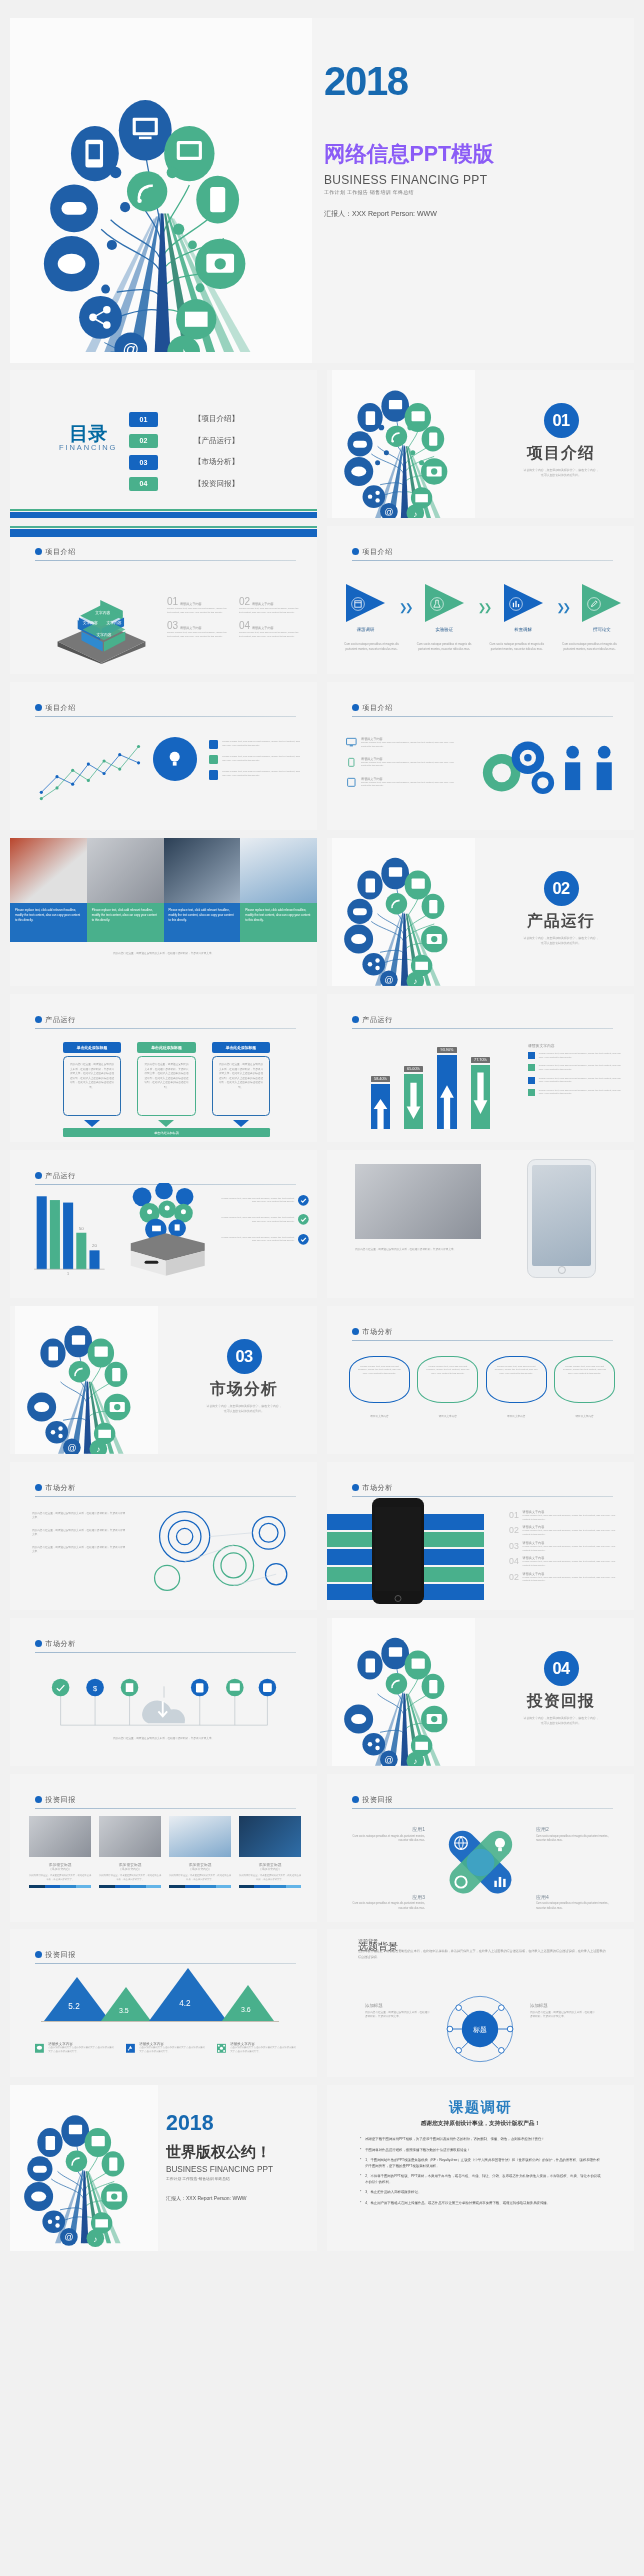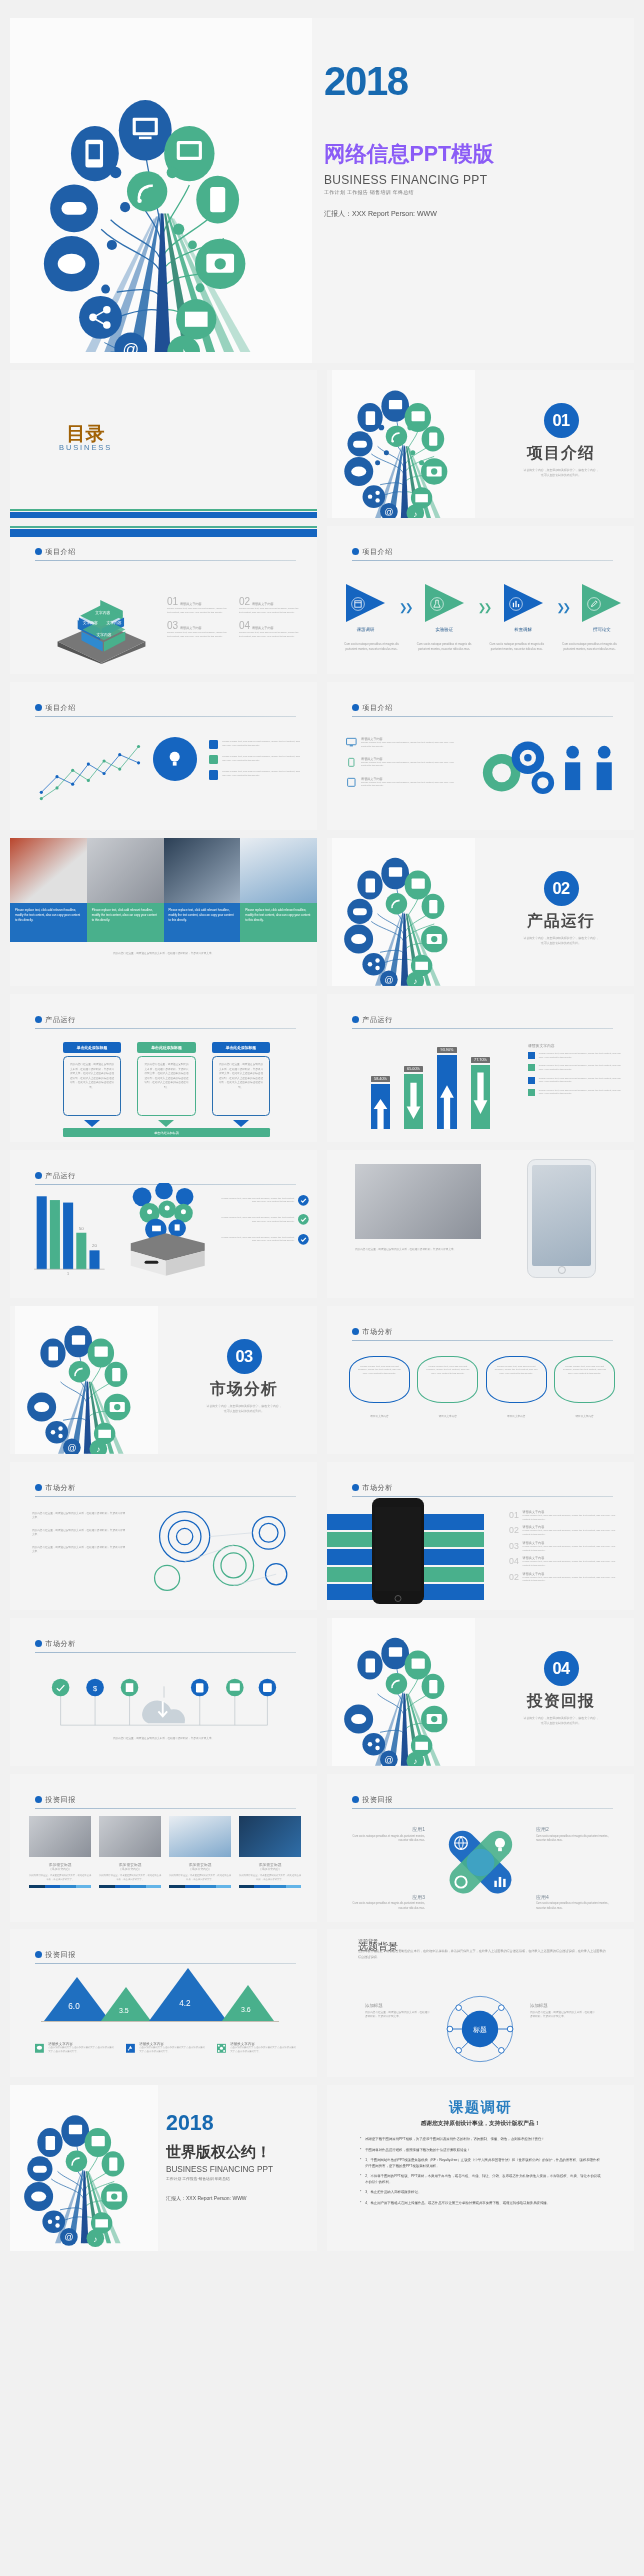--- a/index.html
+++ b/index.html
@@ -30,21 +30,21 @@
   
   .tree { position:absolute; }
   .tree svg { display:block; width:100%; height:100%; }
   .cover-year { font-size:40px; font-weight:bold; color:#1769b0; letter-spacing:-1.3px; line-height:.95;}
   .cover-cn { font-size:21.4px; font-weight:bold; color:#8b5cf6; letter-spacing:0px; white-space:nowrap;}
   .cover-en { font-size:12px; color:#555; letter-spacing:0.3px; }
   .cover-sub { font-size:5px; color:#777; letter-spacing:0.3px; margin-top:2.5px;}
   .cover-rep { font-size:7px; color:#555; margin-top:14px; }
 
   
-  .toc-word { font-size:19px; font-weight:bold; color:#a16207; line-height:1;}
+  .toc-word { font-size:19px; font-weight:bold; color:#0369a1; line-height:1;}
   .toc-en   { font-size:7.5px; color:#4a7fae; letter-spacing:1.9px; }
   .toc-num  { width:29px; height:14.5px; border-radius:1.9px; color:#fff; font-size:7px;
               font-weight:bold; display:flex; align-items:center; justify-content:center;}
   .toc-lab  { font-size:7.5px; color:#555; }
 
   
   .sd-circle { width:35px; height:35px; border-radius:50%; background:#1565c0; color:#fff;
                font-size:16.4px; font-weight:bold; display:flex; align-items:center;
                justify-content:center; letter-spacing:-0.6px; }
   .sd-title { font-size:15.7px; font-weight:bold; color:#4a4a4a; letter-spacing:1.3px; margin-top:5px;}
@@ -184,21 +184,39 @@
     <div class="cover-cn" style="margin-top:39px;">网络信息PPT模版</div>
     <div class="cover-en" style="margin-top:5px;">BUSINESS FINANCING PPT</div>
     <div class="cover-sub">工作计划 工作报告 销售培训 年终总结</div>
     <div class="cover-rep">汇报人：XXX  Report Person: WWW</div>
   </div>
 </div>
 
 <div class="slide" style="left:10px;top:370px;width:307px;height:148px;">
   <div style="position:absolute;left:49px;top:54px;text-align:center;">
     <div class="toc-word">目录</div>
-    <div class="toc-en">BUSINESS</div>
+    <div class="toc-en">FINANCING</div>
+  </div>
+  <div style="position:absolute;left:119px;top:42px;display:flex;flex-direction:column;gap:7px;">
+    <div style="display:flex;align-items:center;gap:36px;">
+      <div class="toc-num" style="background:#1565c0">01</div>
+      <div class="toc-lab">【项目介绍】</div>
+    </div>
+    <div style="display:flex;align-items:center;gap:36px;">
+      <div class="toc-num" style="background:#49b08c">02</div>
+      <div class="toc-lab">【产品运行】</div>
+    </div>
+    <div style="display:flex;align-items:center;gap:36px;">
+      <div class="toc-num" style="background:#1565c0">03</div>
+      <div class="toc-lab">【市场分析】</div>
+    </div>
+    <div style="display:flex;align-items:center;gap:36px;">
+      <div class="toc-num" style="background:#49b08c">04</div>
+      <div class="toc-lab">【投资回报】</div>
+    </div>
   </div>
   <div style="position:absolute;left:0;right:0;bottom:0;height:6.3px;background:#1565c0;"></div>
   <div style="position:absolute;left:0;right:0;bottom:7px;height:1.9px;background:#49b08c;"></div>
 </div>
 
 <div class="slide" style="left:327px;top:370px;width:307px;height:148px;">
   <div style="position:absolute;left:5px;top:0;width:143px;height:148px;background:#fafafa;">
     <div class="tree" style="left:8.8px;top:6.3px;width:126px;height:142px;">
       <svg viewBox="0 0 200 226">
         <g stroke-width="1.2" fill="none">
@@ -1144,21 +1162,21 @@
 </div>
 
 <div class="slide" style="left:10px;top:1929px;width:307px;height:148px;">
   <div class="sec-head">
     <span class="sec-dot"></span>
     <span class="sec-title">投资回报</span>
   </div>
   <div class="sec-rule"></div>
   <div style="position:absolute;left:31px;right:38px;top:39px;height:54px;border-bottom:0.6px solid #c4bdb2;">
     <div class="mtn" style="left:2.5px;border-left-width:33px;border-right-width:33px;border-bottom:44px solid #1f6fc0;">
-      <span style="left:-8.2px;top:25px;">6.0</span>
+      <span style="left:-8.2px;top:25px;">5.2</span>
     </div>
     <div class="mtn" style="left:60px;border-left-width:25px;border-right-width:25px;border-bottom:34px solid #49b08c;">
       <span style="left:-7px;top:19.5px;font-size:7px;">3.5</span>
     </div>
     <div class="mtn" style="left:108px;border-left-width:39px;border-right-width:39px;border-bottom:53px solid #1f6fc0;">
       <span style="left:-8.8px;top:31px;">4.2</span>
     </div>
     <div class="mtn" style="left:181px;border-left-width:26.4px;border-right-width:26.4px;border-bottom:36px solid #49b08c;">
       <span style="left:-7px;top:21px;font-size:7px;">3.6</span>
     </div>

